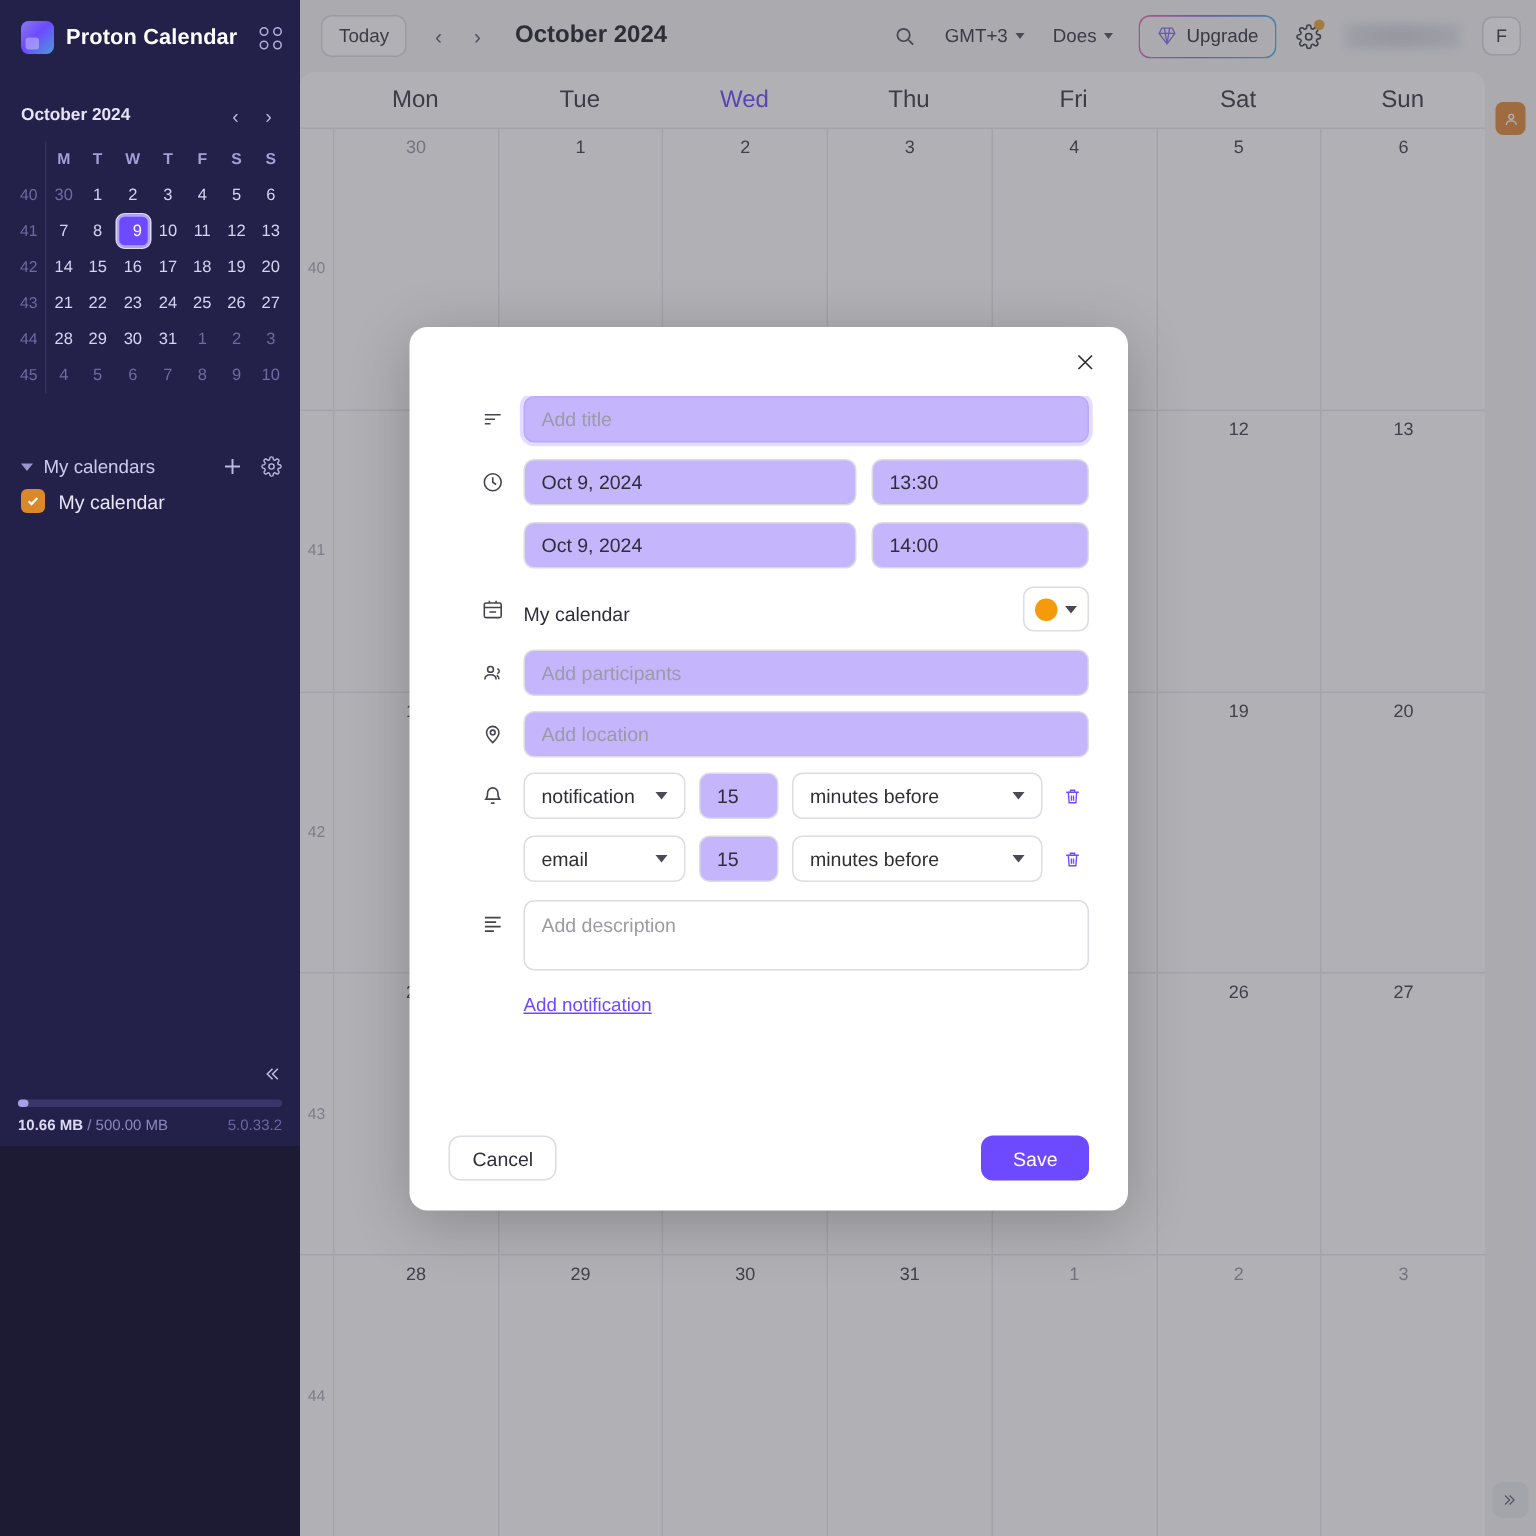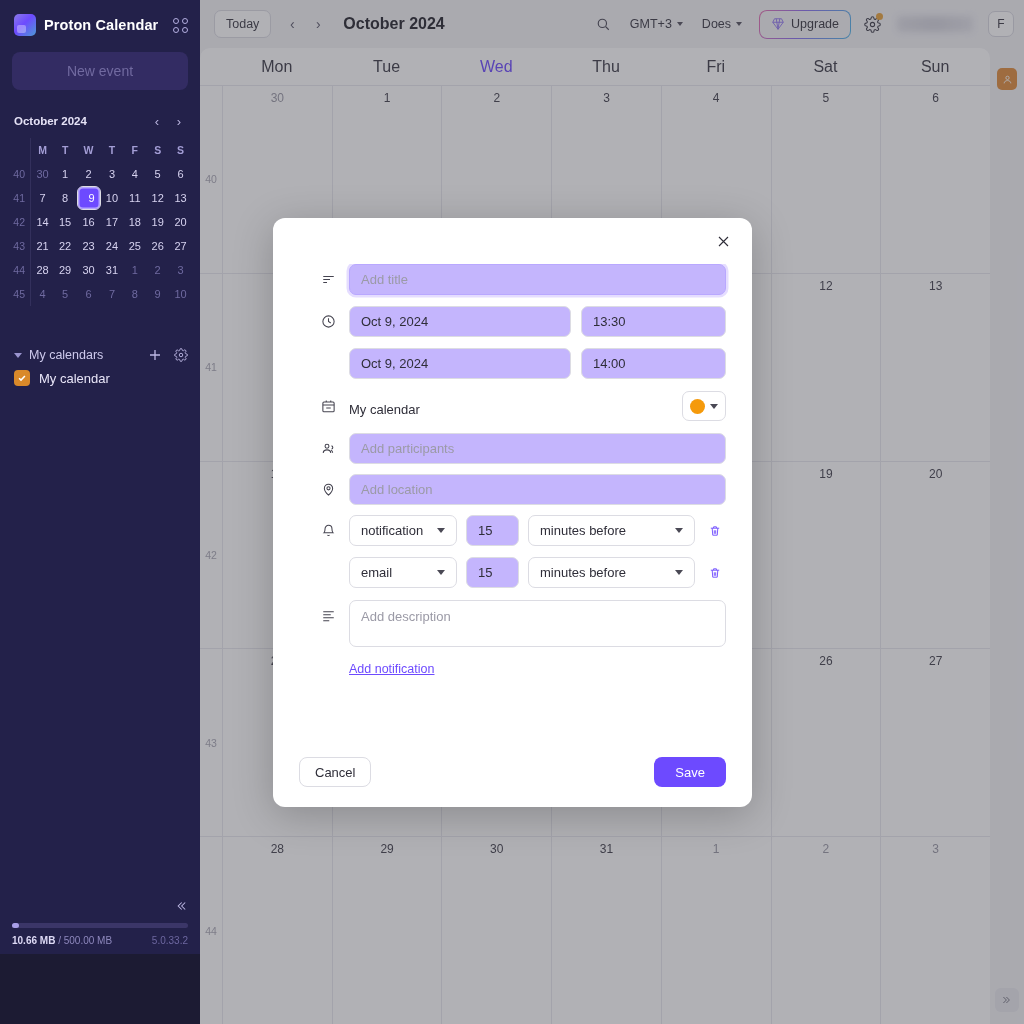--- a/index.html
+++ b/index.html
@@ -6,21 +6,21 @@
   html, body {
     width: 1024px; height: 1024px;
     font-family: "Liberation Sans", sans-serif;
     overflow: hidden;
     background: #1c1b33;
   }
   #app { position: relative; width: 1024px; height: 1024px; display: flex; }
 
   
   #sidebar {
-    width: 200px; height: 954px;
+    width: 200px; height: 764px;
     background: #23214a;
     display: flex; flex-direction: column;
     position: relative; flex: none;
     color: #c8c4e8;
     justify-content: center;
   }
   .brand-row {
     display: flex; align-items: center; gap: 8px;
     padding: 14px 12px 10px 14px;
   }
@@ -276,21 +276,20 @@
       <span class="brand-logo"></span>
       <span class="brand-name">Proton Calendar</span>
       <span class="apps-grid">
           <i></i>
           <i></i>
           <i></i>
           <i></i>
         </span>
     </div>
 
-    <button class="new-event-btn">New event</button>
 
     <div class="mini-head">
       <span class="mini-title">October 2024</span>
       <span class="mini-nav">
         <button>‹</button>
         <button>›</button>
       </span>
     </div>
 
     <table class="mini-cal">

